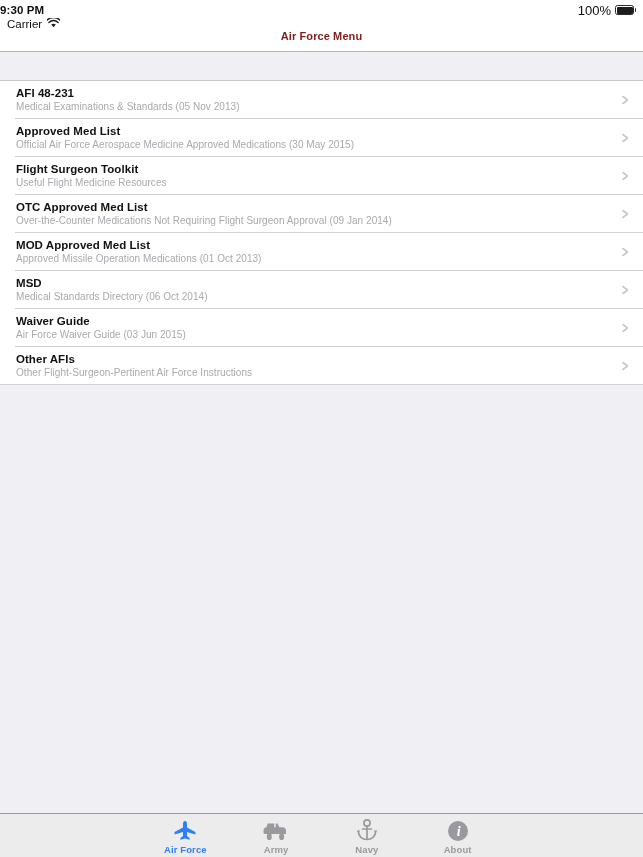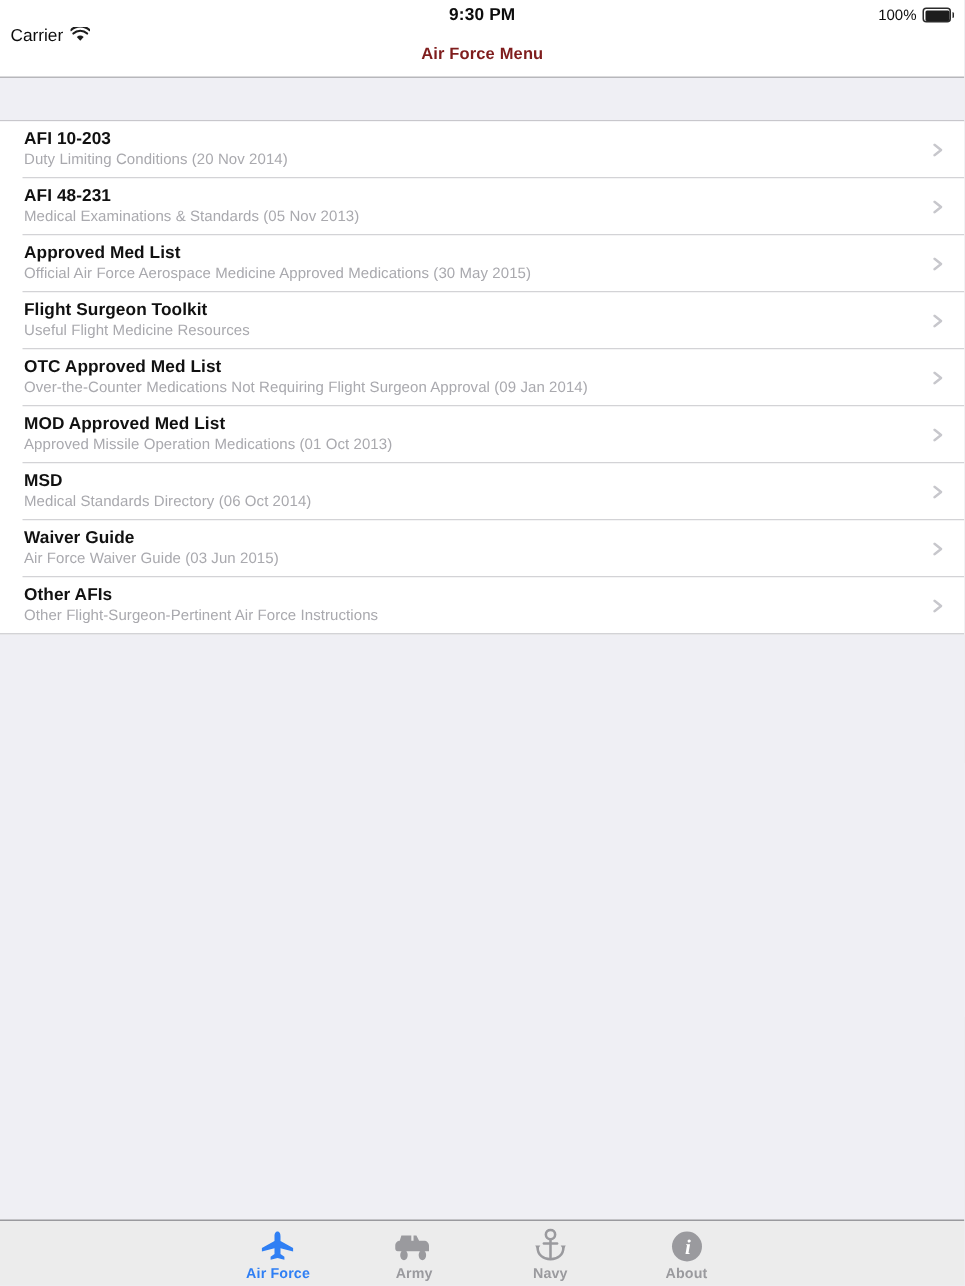--- a/index.html
+++ b/index.html
@@ -13,24 +13,24 @@
 
   
   .statusbar {
     height:20px; background:#fff;
     display:flex; align-items:center;
     padding:0 7px; font-size:11.5px; color:#0d0d0d;
     position:relative;
   }
   .sb-left { display:flex; align-items:center; gap:5px;margin-top:28px; }
   .sb-center {
-    position:absolute; left:0; right:0; text-align:center;
+    position:absolute; left:0; right:0; 
     font-size:11.5px; font-weight:bold; letter-spacing:.1px; pointer-events:none;
   }
-  .sb-right { margin-left:auto; display:flex; align-items:center; gap:4px; font-size:10px; }
+  .sb-right { margin-left:auto; display:flex; align-items:center; gap:4px; font-size:13px; }
   .wifi { display:block; }
   .battery { position:relative; width:21px; height:10px; }
   .battery .shell {
     position:absolute; left:0; top:0; width:19px; height:10px;
     border:1px solid #2b2b2b; border-radius:2.5px;
   }
   .battery .fill {
     position:absolute; left:1.5px; top:1.5px; width:16px; height:7px;
     background:#1d1d1d; border-radius:1px;
   }
@@ -123,31 +123,20 @@
 
   <div class="navbar">
     <div class="navbar-title">Air Force Menu</div>
   </div>
 
   <div class="content">
     <div class="table-header-gap"></div>
     <div class="table">
         <div class="row">
           <div class="row-texts">
-            <div class="row-title">AFI 10-203</div>
-            <div class="row-sub">Duty Limiting Conditions (20 Nov 2014)</div>
-          </div>
-          <span class="chevron">
-            <svg width="9" height="9" viewBox="0 0 9 9">
-              <path d="M2 1 L6.4 4.5 L2 8" stroke="#c7c7cc" stroke-width="1.6" fill="none" stroke-linecap="round" stroke-linejoin="round"></path>
-            </svg>
-          </span>
-        </div>
-        <div class="row">
-          <div class="row-texts">
             <div class="row-title">AFI 48-231</div>
             <div class="row-sub">Medical Examinations &amp; Standards (05 Nov 2013)</div>
           </div>
           <span class="chevron">
             <svg width="9" height="9" viewBox="0 0 9 9">
               <path d="M2 1 L6.4 4.5 L2 8" stroke="#c7c7cc" stroke-width="1.6" fill="none" stroke-linecap="round" stroke-linejoin="round"></path>
             </svg>
           </span>
         </div>
         <div class="row">

